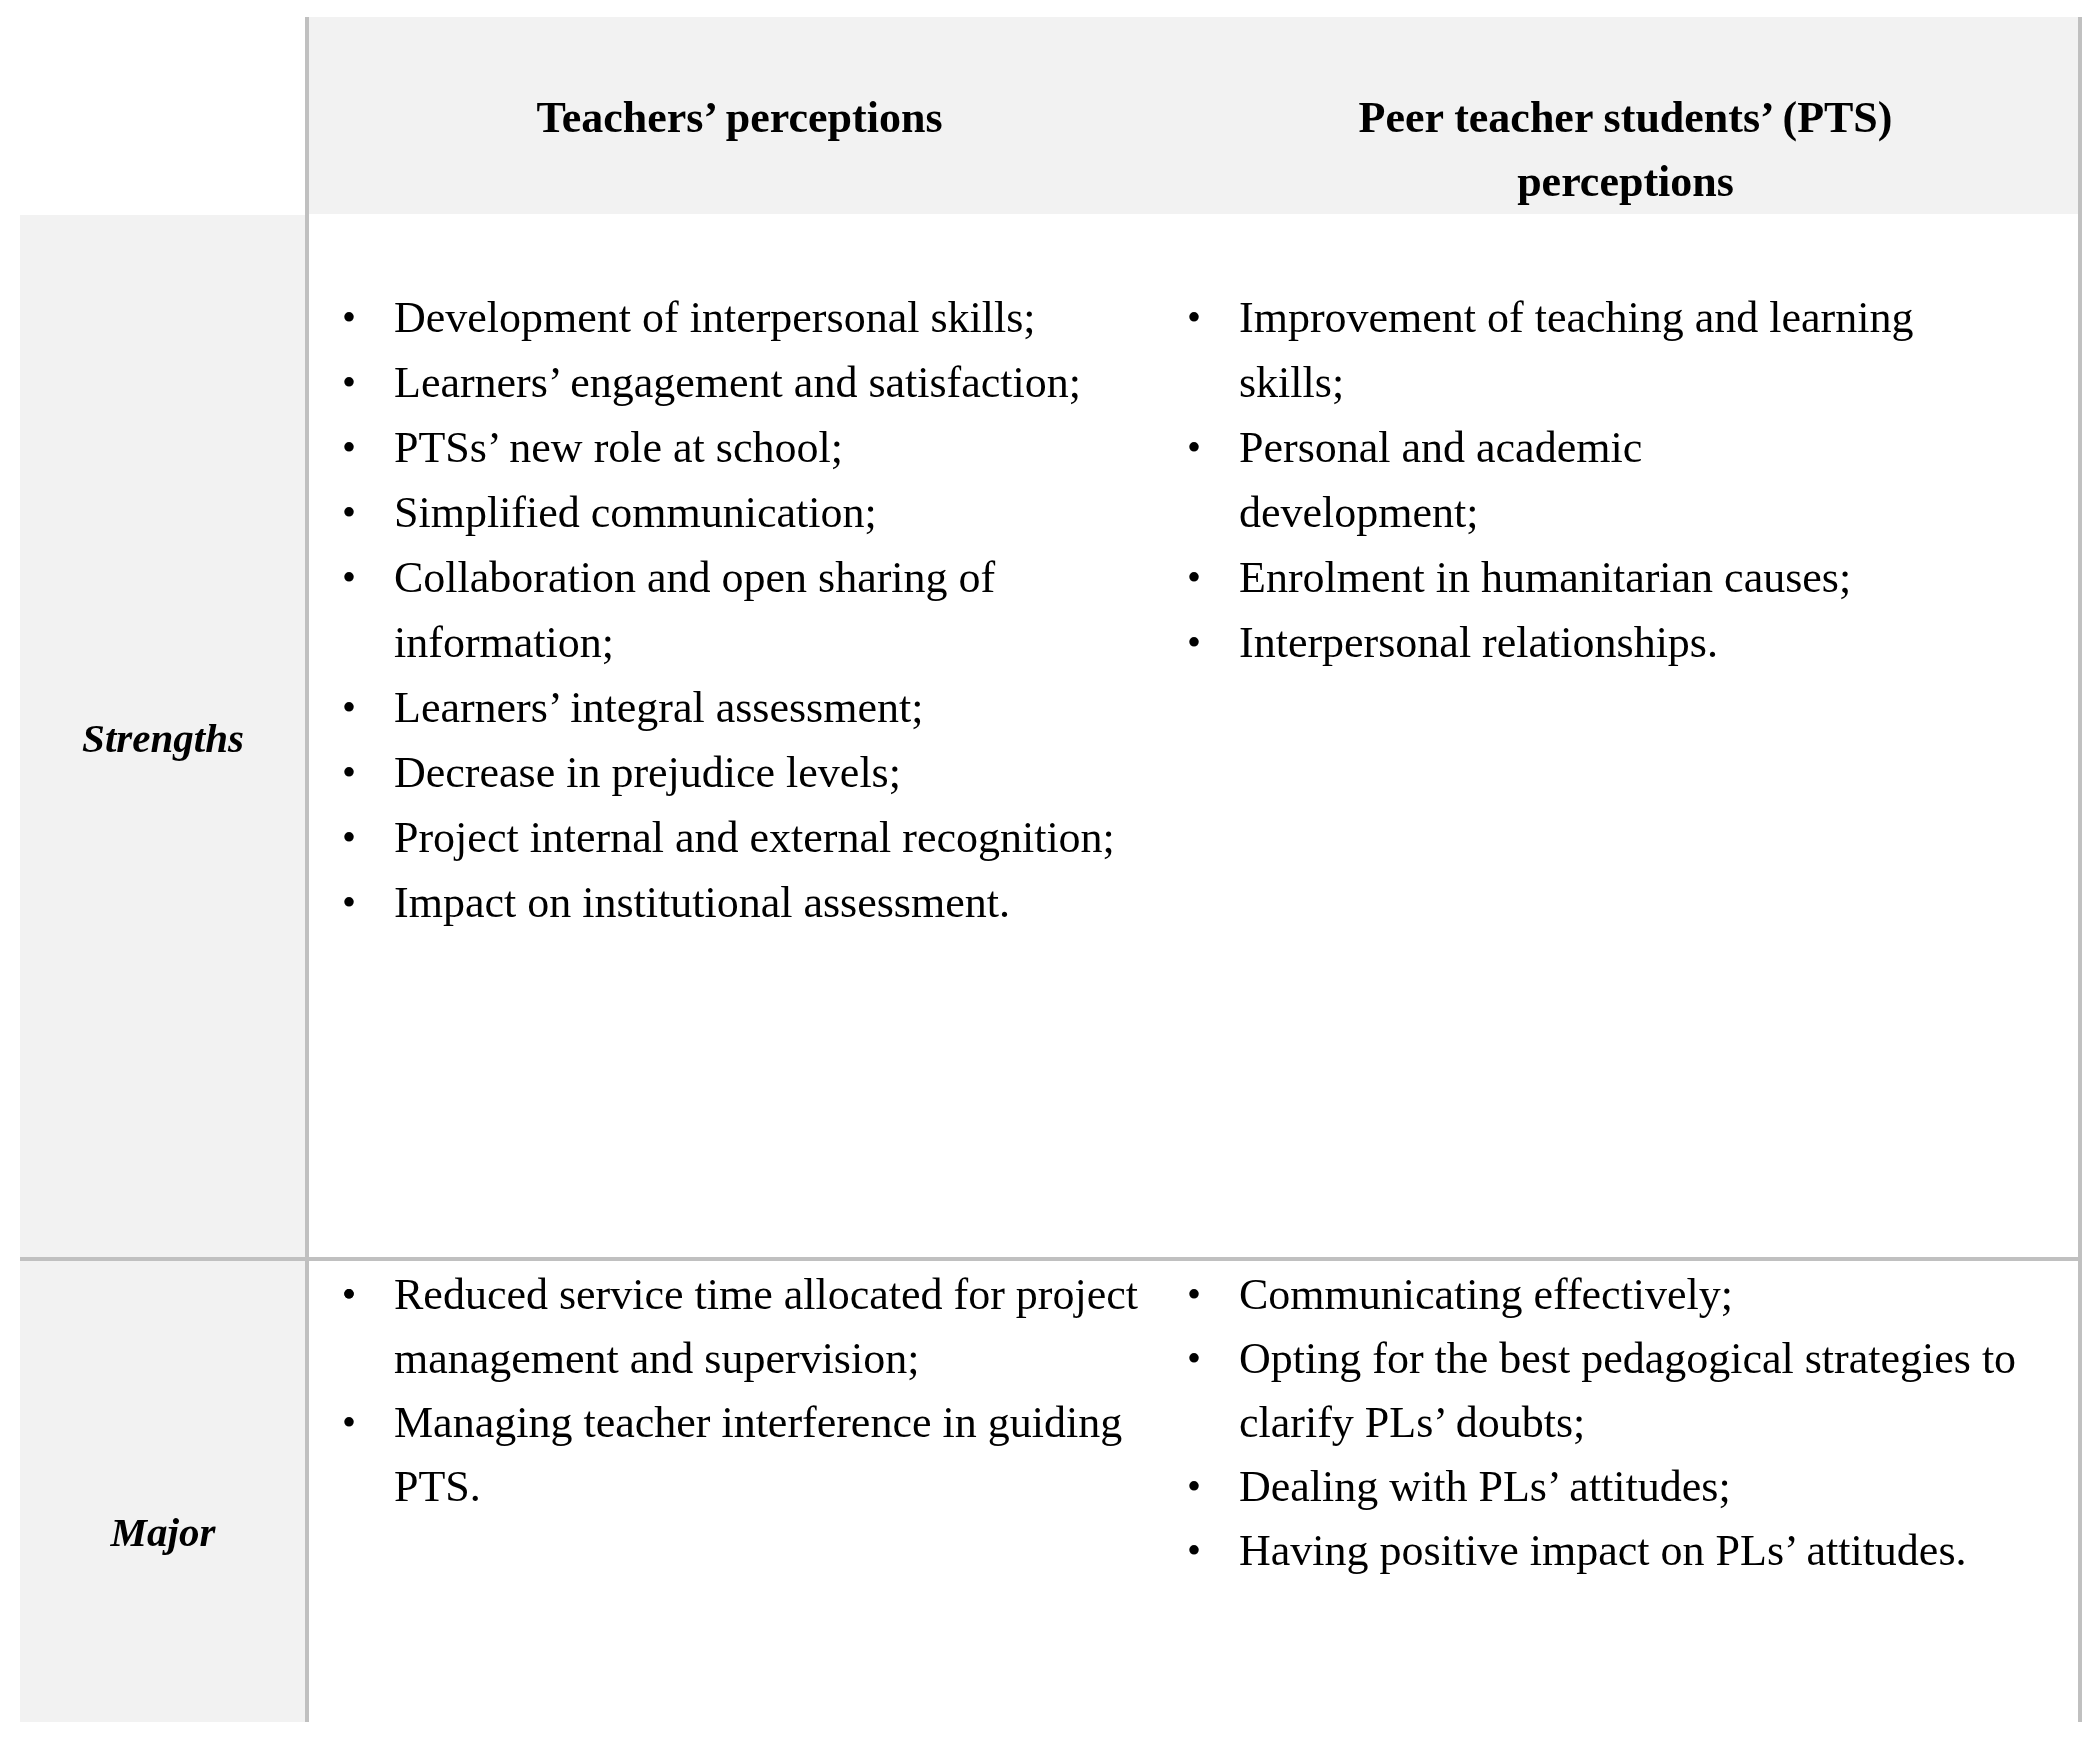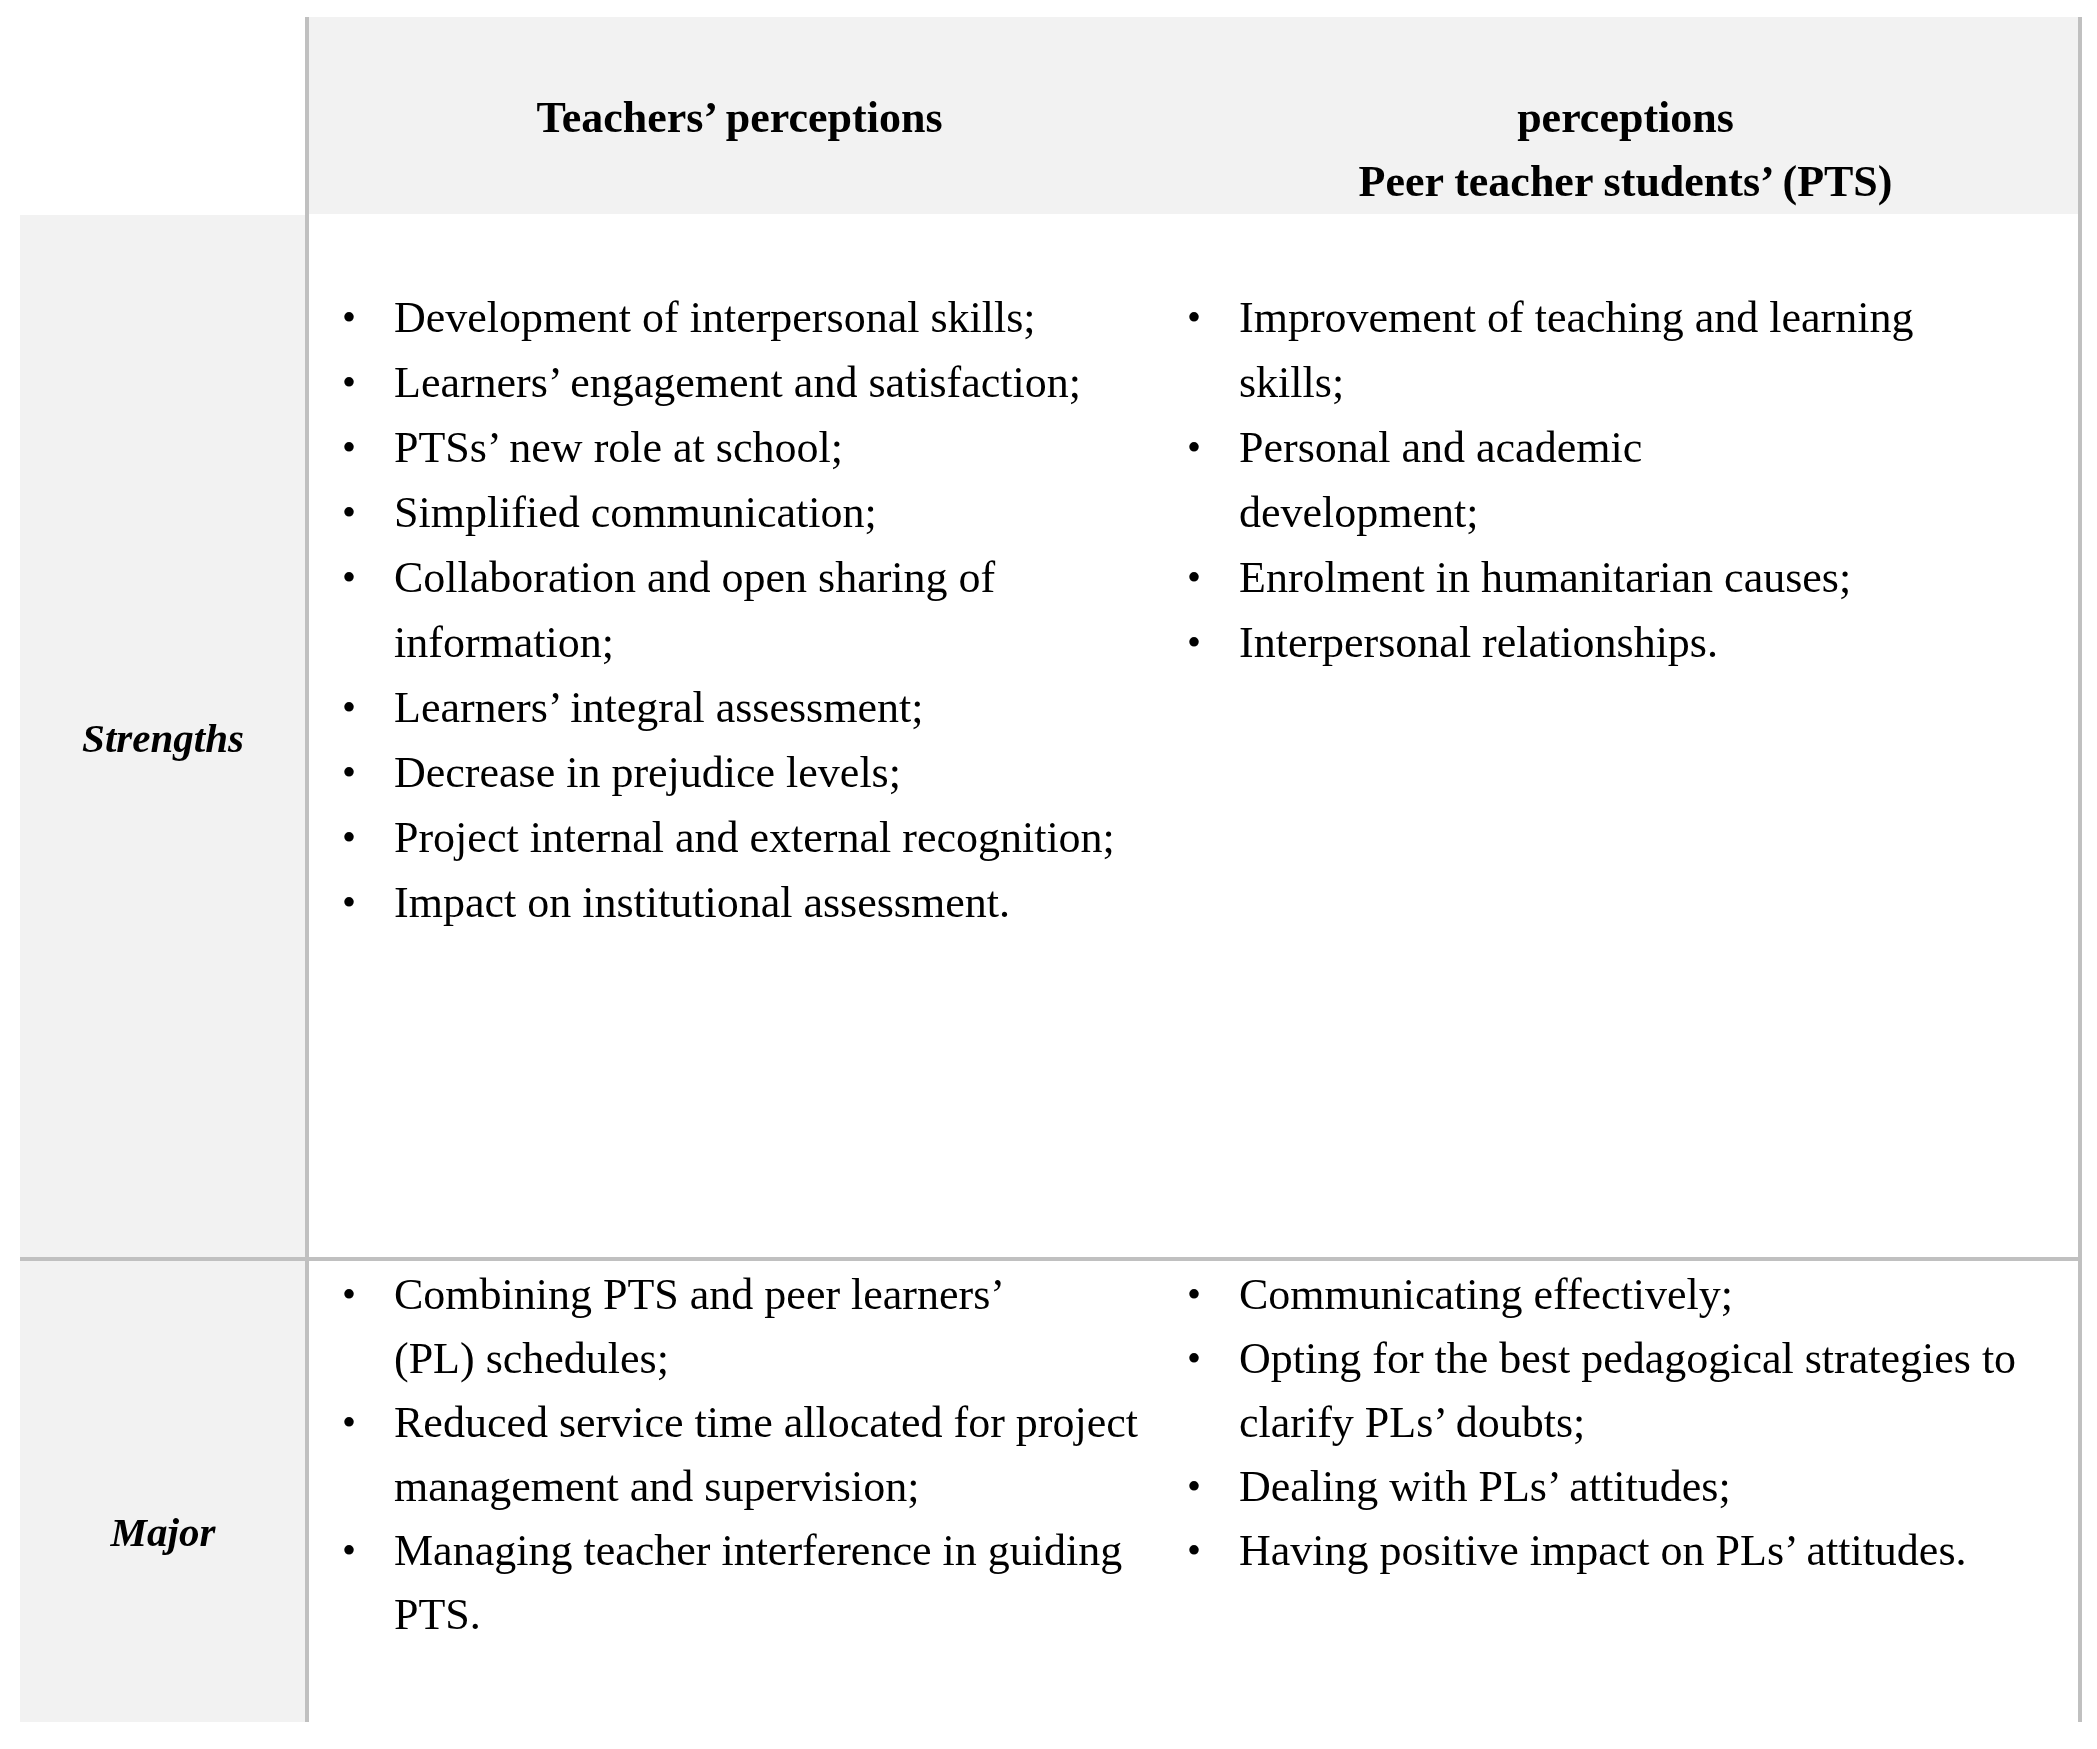--- a/index.html
+++ b/index.html
@@ -28,22 +28,22 @@
   <div class="label-bg" style="top:1261px;height:461px;"></div>
 
   <div class="vline" style="left:305px;top:17px;width:4px;height:1705px;"></div>
   <div class="vline" style="left:2078px;top:17px;width:4px;height:1705px;"></div>
   <div class="hline" style="left:20px;top:1257px;width:2062px;height:4px;"></div>
 
   <div class="col-head" style="left:309px;top:86px;width:861px;">
     <span>Teachers’ perceptions</span>
   </div>
   <div class="col-head" style="left:1173px;top:86px;width:905px;">
+    <div>Peer teacher students’ (PTS)</div>
     <div>perceptions</div>
-    <div>Peer teacher students’ (PTS)</div>
   </div>
 
   <div class="row-label" style="top:706px;">Strengths</div>
 
   <div class="cell" style="left:309px;top:285px;width:861px;">
     <ul class="blist">
       <li style="width:715px;"><span class="bullet">•</span><span>Development of interpersonal skills;</span></li>
       <li style="width:715px;"><span class="bullet">•</span><span>Learners’ engagement and satisfaction;</span></li>
       <li style="width:782px;"><span class="bullet">•</span><span>PTSs’ new role at school;</span></li>
       <li style="width:782px;"><span class="bullet">•</span><span>Simplified communication;</span></li>
@@ -63,21 +63,21 @@
       <li style="width:861px;"><span class="bullet">•</span><span>Interpersonal relationships.</span></li>
     </ul>
   </div>
 
   <div class="row-label" style="top:1500px;">
     <div>Major</div>
   </div>
 
   <div class="cell" style="left:309px;top:1263px;width:861px;">
     <ul class="blist tight">
-      <li style="width:676px;"><span class="bullet">•</span><span>Combining PTS and peer learners’ (PL) schedules;</span></li>
+      <li style="width:676px;"><span class="bullet">•</span></li>
       <li style="width:755px;"><span class="bullet">•</span><span>Reduced service time allocated for project management and supervision;</span></li>
       <li style="width:821px;"><span class="bullet">•</span><span>Managing teacher interference in guiding PTS.</span></li>
     </ul>
   </div>
 
   <div class="cell" style="left:1154px;top:1263px;width:924px;">
     <ul class="blist tight">
       <li style="width:861px;"><span class="bullet">•</span><span>Communicating effectively;</span></li>
       <li style="width:835px;"><span class="bullet">•</span><span>Opting for the best pedagogical strategies to clarify PLs’ doubts;</span></li>
       <li style="width:861px;"><span class="bullet">•</span><span>Dealing with PLs’ attitudes;</span></li>

